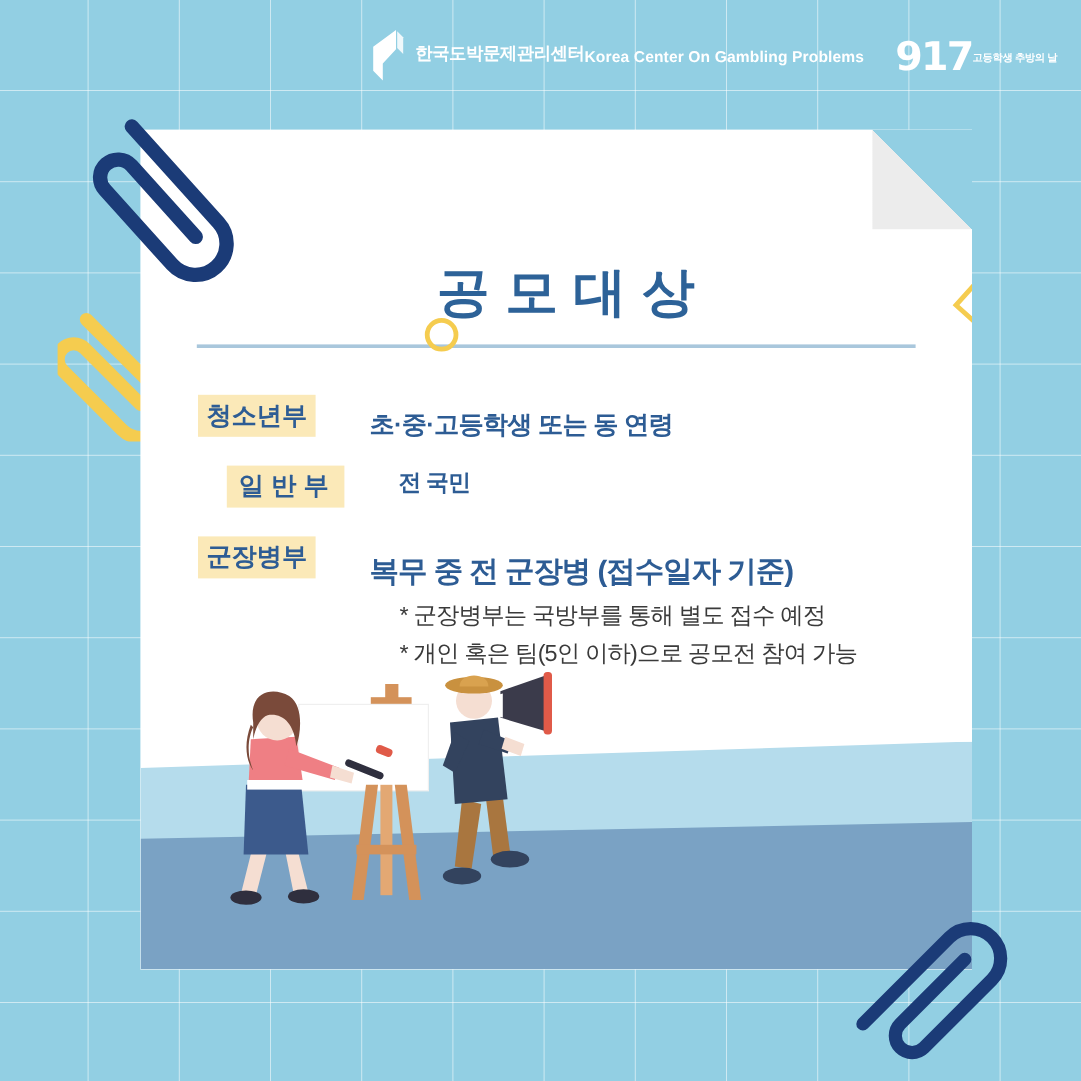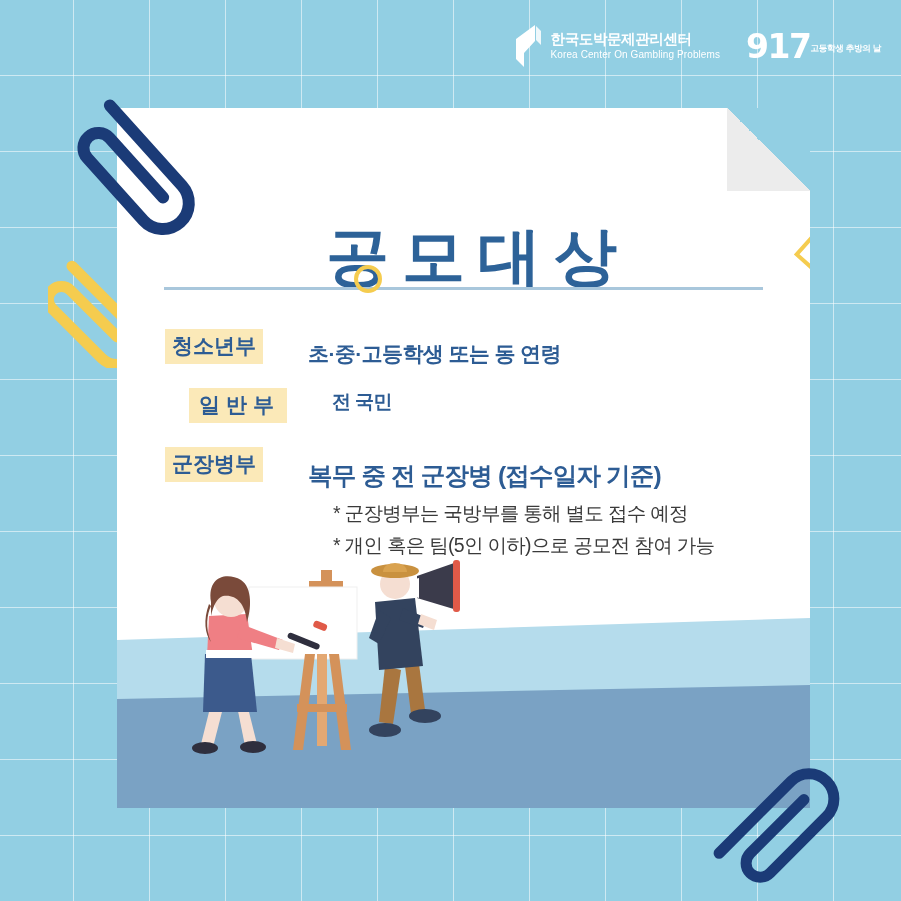--- a/index.html
+++ b/index.html
@@ -46,35 +46,35 @@
     gap: 9px;
   }
   .logo-kcgp .mark {
     width: 28px;
     height: 44px;
     position: relative;
   }
   .logo-kcgp .mark svg { display: block; }
   .logo-kcgp .wordmark {
     display: flex;
-    flex-direction: column;
     justify-content: center;
     line-height: 1.05;
+    align-items: center;
   }
   .logo-kcgp .kr {
     color: #ffffff;
     font-size: 14.5px;
     font-weight: bold;
     letter-spacing: -0.4px;
     white-space: nowrap;
   }
   .logo-kcgp .en {
     color: #ffffff;
-    font-size: 10px;
-    font-weight: normal;
+    font-size: 13px;
+    font-weight: bold;
     letter-spacing: 0.1px;
     white-space: nowrap;
     margin-top: 3px;
   }
   .logo-917 {
     display: flex;
     flex-direction: row;
     align-items: center;
     line-height: 1;
   }
@@ -116,21 +116,21 @@
   }
 
   
   #title {
     position: absolute;
     left: 16px;
     right: 0;
     top: 106px;
     text-align: center;
     color: #2d6298;
-    font-size: 63px;
+    font-size: 44px;
     font-weight: bold;
     letter-spacing: 13px;
     text-indent: 13px;
   }
   #title-rule {
     position: absolute;
     left: 47px;
     top: 179px;
     width: 599px;
     height: 3px;

